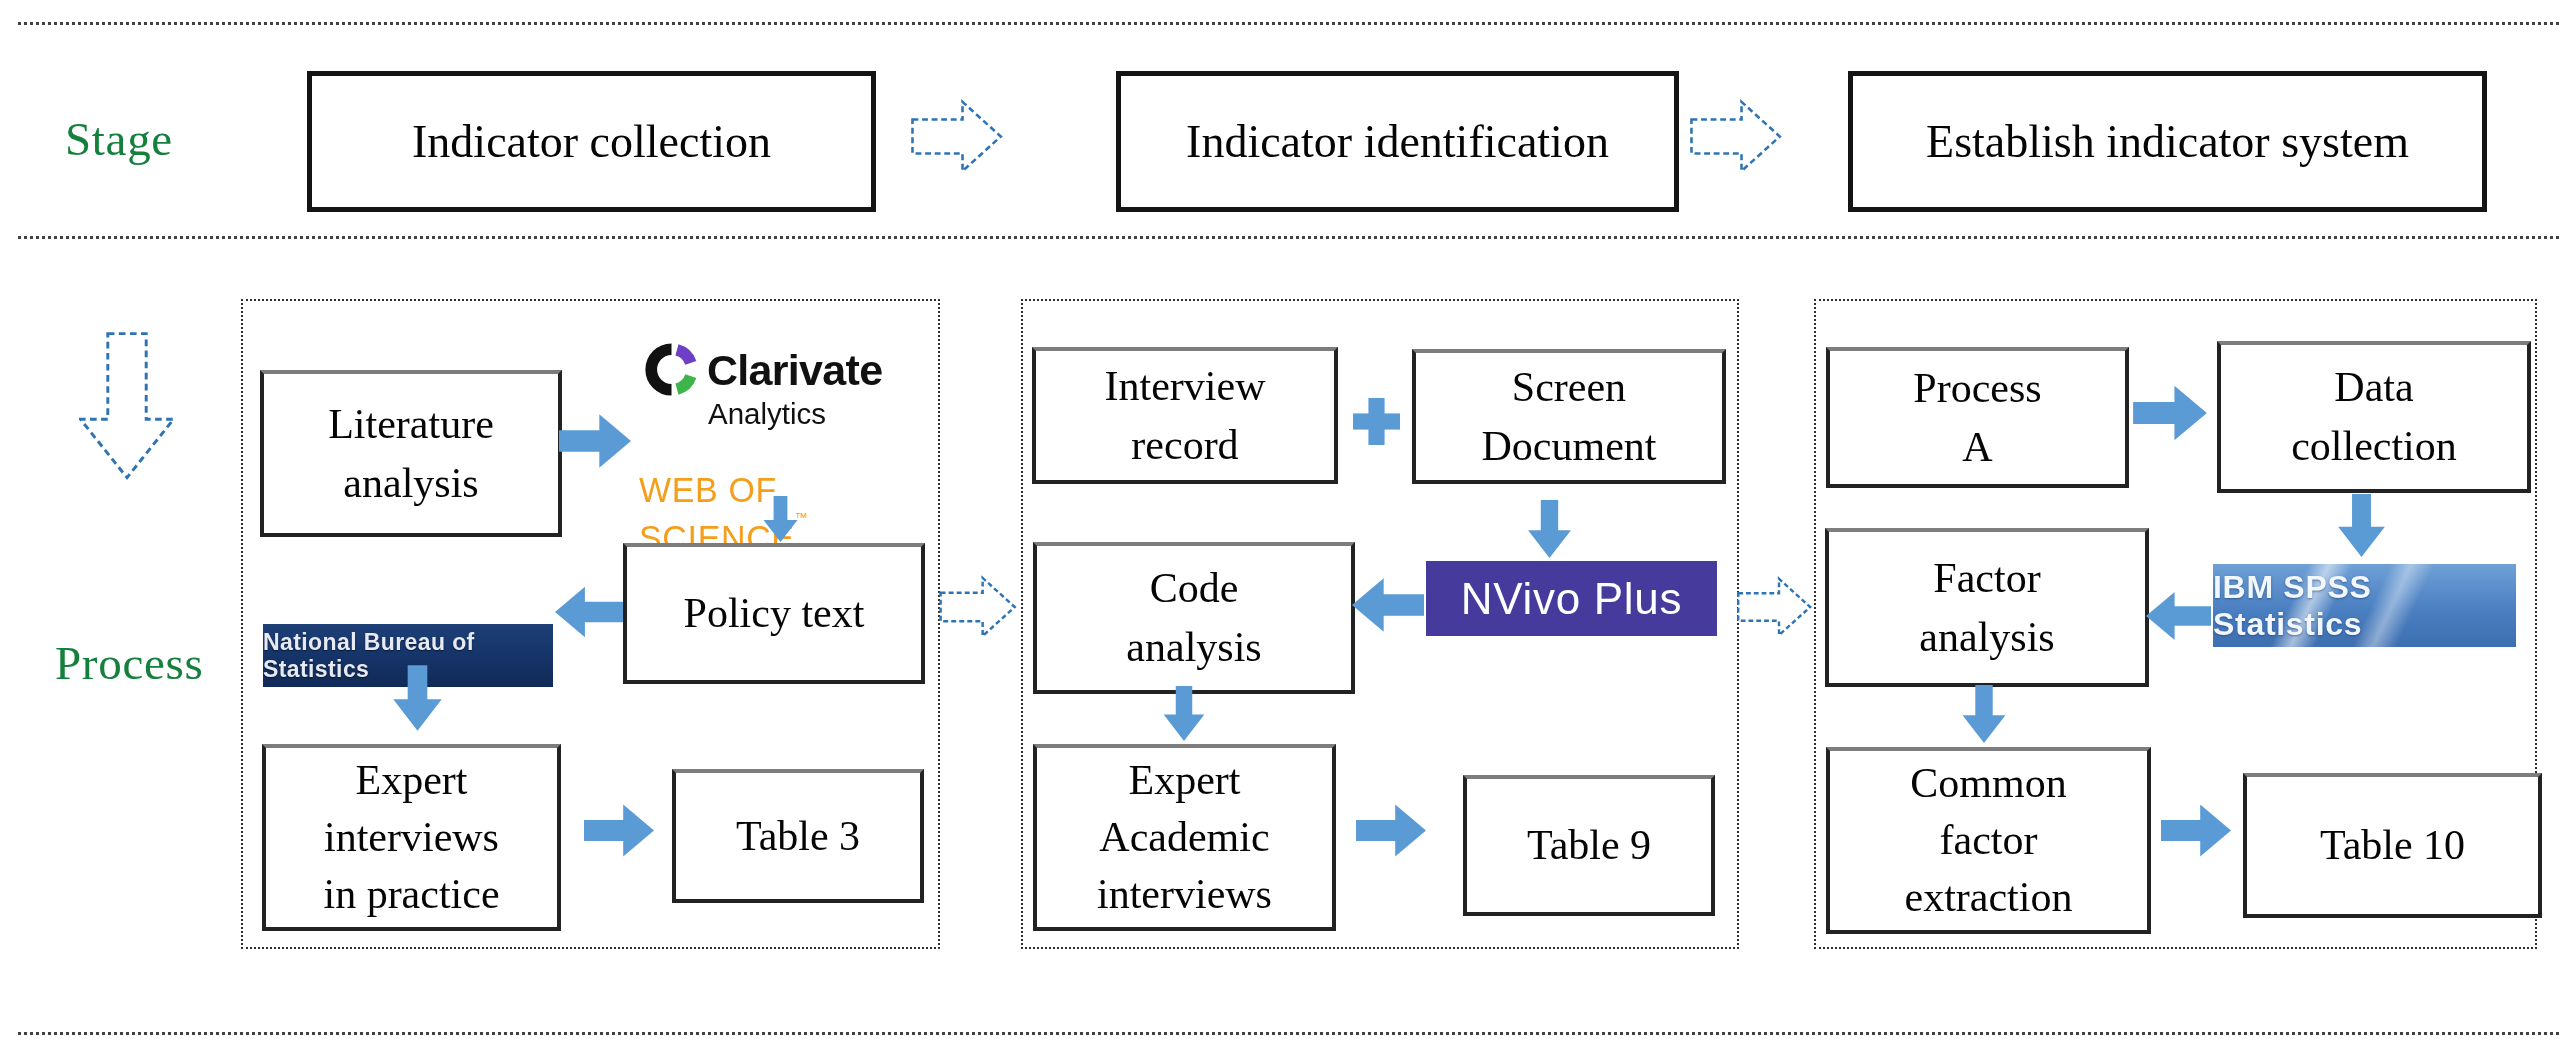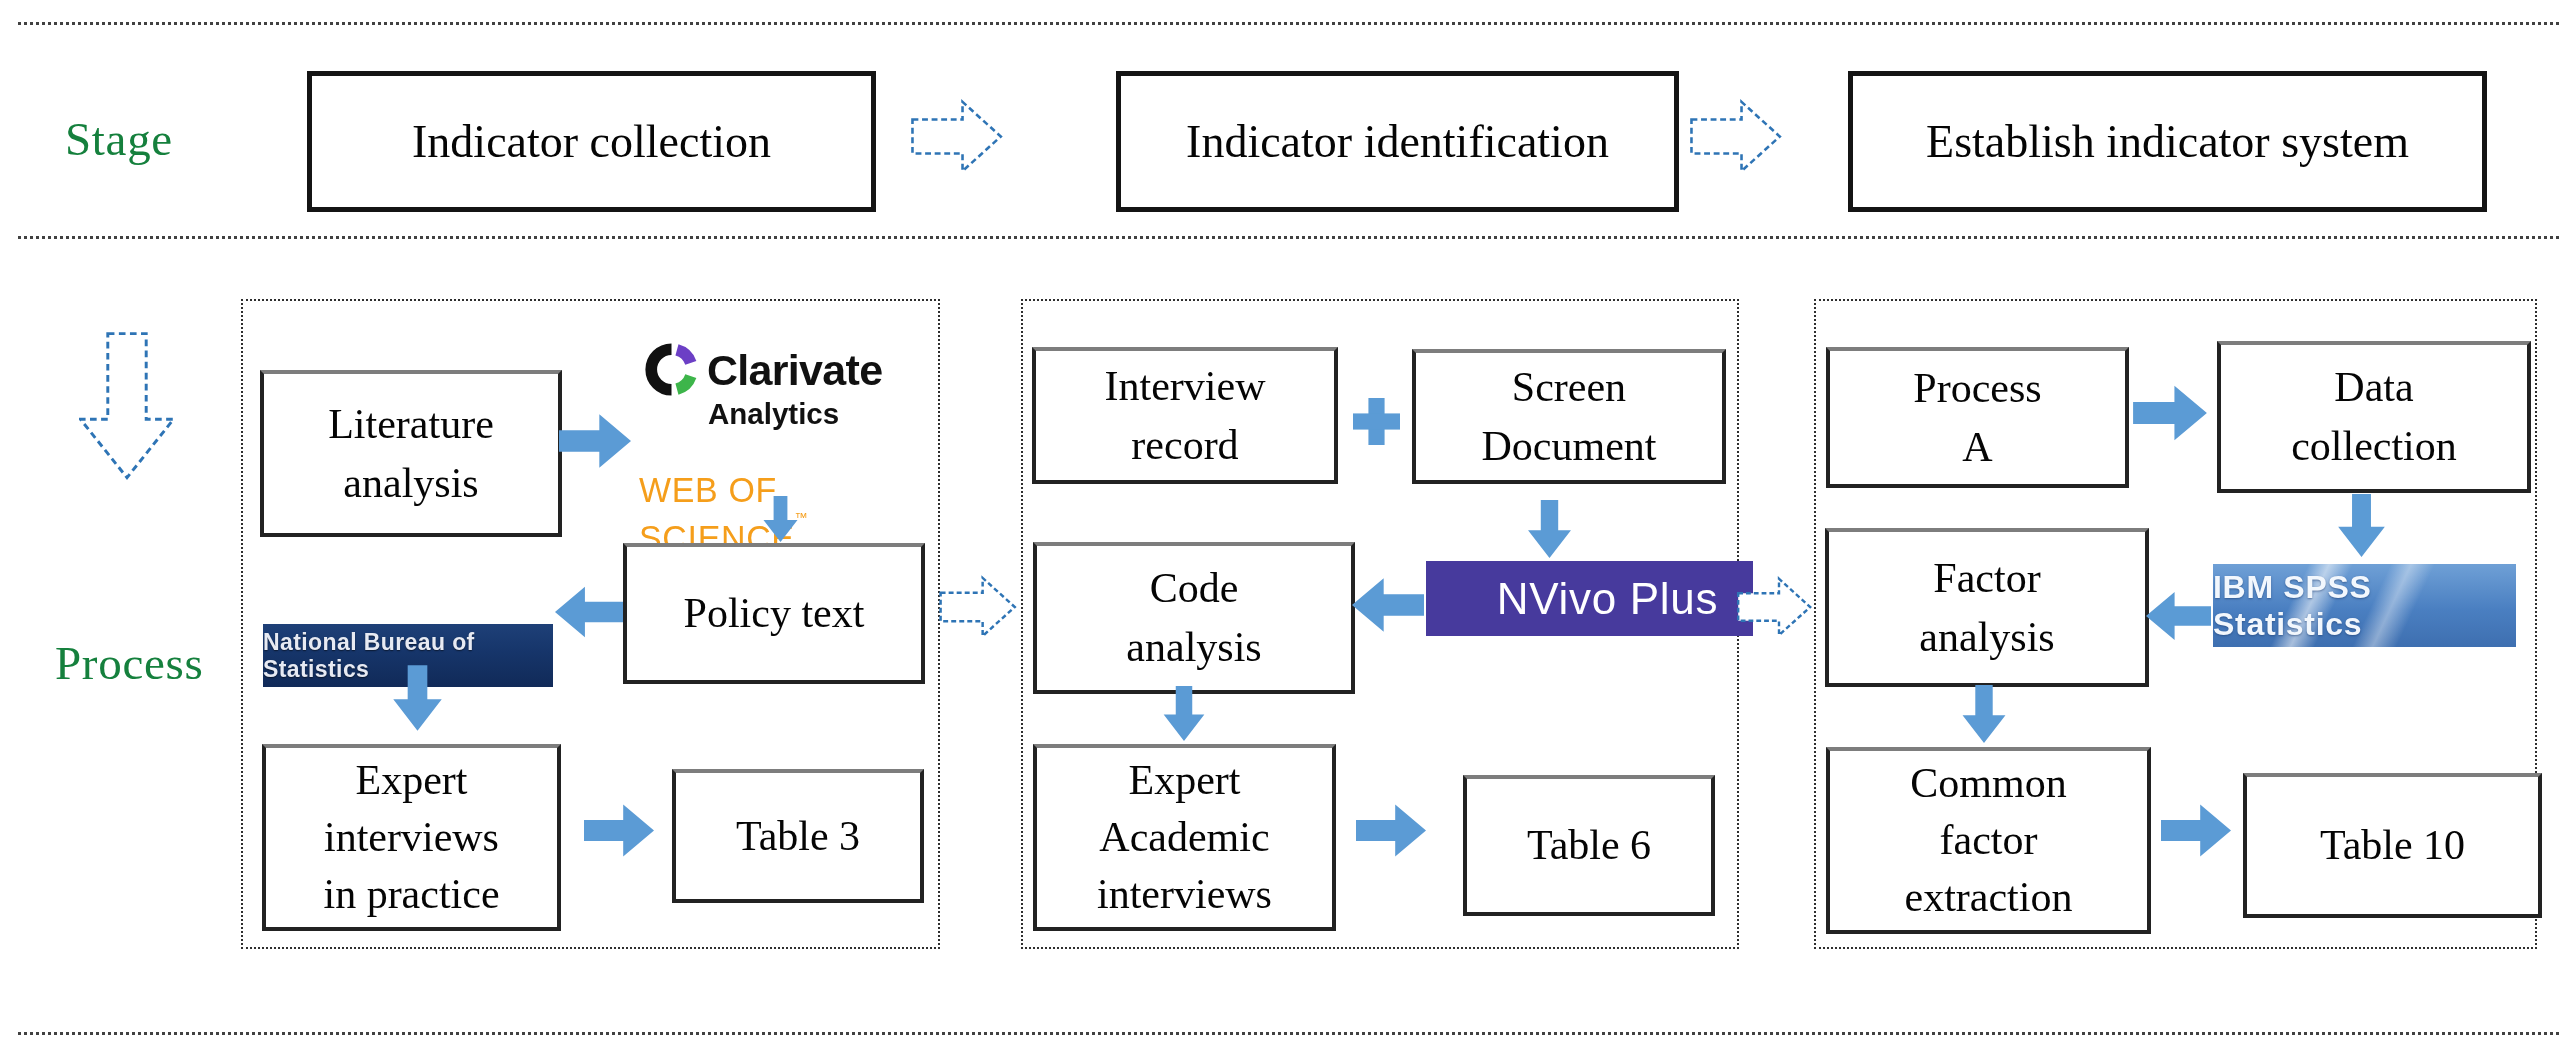--- a/index.html
+++ b/index.html
@@ -13,30 +13,30 @@
   .stage-bx{position:absolute;background:#fff;border:5.2px solid #141414;
       display:flex;align-items:center;justify-content:center;text-align:right;
       font-size:46px;color:#050505;}
   .panel{position:absolute;border:2.2px dotted #2e2e2e;background:transparent;}
   .arr{position:absolute;display:block;}
   .banner{position:absolute;display:flex;align-items:center;justify-content:center;
       font-family:"Liberation Sans",sans-serif;}
   .nbs{background:linear-gradient(180deg,#1e4078 0%,#16356a 45%,#112a58 100%);
       color:#e7eaf3;font-size:23px;font-weight:700;letter-spacing:0.4px;
       text-shadow:0 0.7px 1.5px rgba(0,0,0,.55);margin-top:44px;}
-  .nvivo{background:#473A9D;color:#ffffff;font-size:44px;font-weight:400;letter-spacing:0.7px;padding-left:36px;}
+  .nvivo{background:#473A9D;color:#ffffff;font-size:44px;font-weight:400;letter-spacing:0.7px;}
   .spss{background:
       linear-gradient(115deg,rgba(255,255,255,0) 28%,rgba(255,255,255,.55) 34%,rgba(255,255,255,0) 41%,
                       rgba(255,255,255,0) 52%,rgba(255,255,255,.4) 58%,rgba(255,255,255,0) 65%),
       linear-gradient(180deg,#6FA0D6 0%,#4A7FC1 55%,#3E6FB0 100%);
       color:#f2f7fd;font-size:32px;font-weight:700;letter-spacing:0.7px;
       text-shadow:0 0.7px 2.2px rgba(30,60,110,.6);}
   .clarivate-word{position:absolute;font-family:"Liberation Sans",sans-serif;font-weight:700;
       color:#111111;font-size:43px;letter-spacing:-0.7px;}
-  .clarivate-sub{position:absolute;font-family:"Liberation Sans",sans-serif;font-weight:700;
+  .clarivate-sub{position:absolute;font-family:"Liberation Sans",sans-serif;font-weight:400;
       color:#111111;font-size:29.5px;letter-spacing:0px;}
   .wos{position:absolute;font-family:"Liberation Sans",sans-serif;font-weight:400;
       color:#F59E1B;font-size:35px;letter-spacing:0.7px;transform:scaleX(.97);transform-origin:left;}
   .wos sup{font-size:13.3px;vertical-align:28px;}
 </style>
 </head>
 <body>
 
 <div id="canvas">
 
@@ -176,21 +176,21 @@
     <span>Expert
 Academic
 interviews</span>
   </div>
 
   <svg class="arr" style="left:1356px;top:801px" width="70" height="59" viewBox="0 0 100 84">
     <polygon points="0,27 56,27 56,5 100,42 56,79 56,57 0,57" fill="#5B9BD5"></polygon>
   </svg>
 
   <div class="bx" style="left:1463px;top:775px;width:244px;height:133px">
-    <span>Table 6</span>
+    <span>Table 9</span>
   </div>
 
   <svg class="arr" style="left:1737px;top:573px" width="75" height="68" viewBox="0 0 125 110">
     <polygon points="2,32 70,32 70,8 122,55 70,102 70,78 2,78" fill="#ffffff" stroke="#2E74B5" stroke-width="4" stroke-dasharray="8 5"></polygon>
   </svg>
 
   <div class="panel" style="left:1814px;top:299px;width:719px;height:646px"></div>
 
   <div class="bx" style="left:1826px;top:347px;width:295px;height:133px">
     <span>Process

